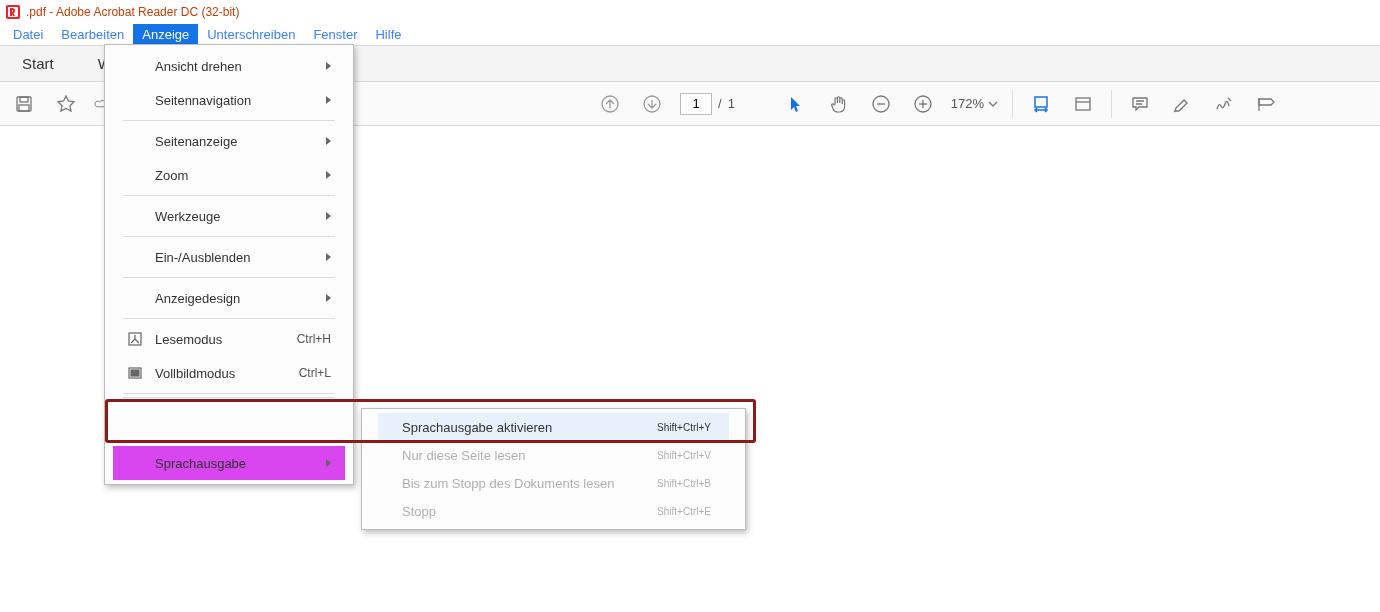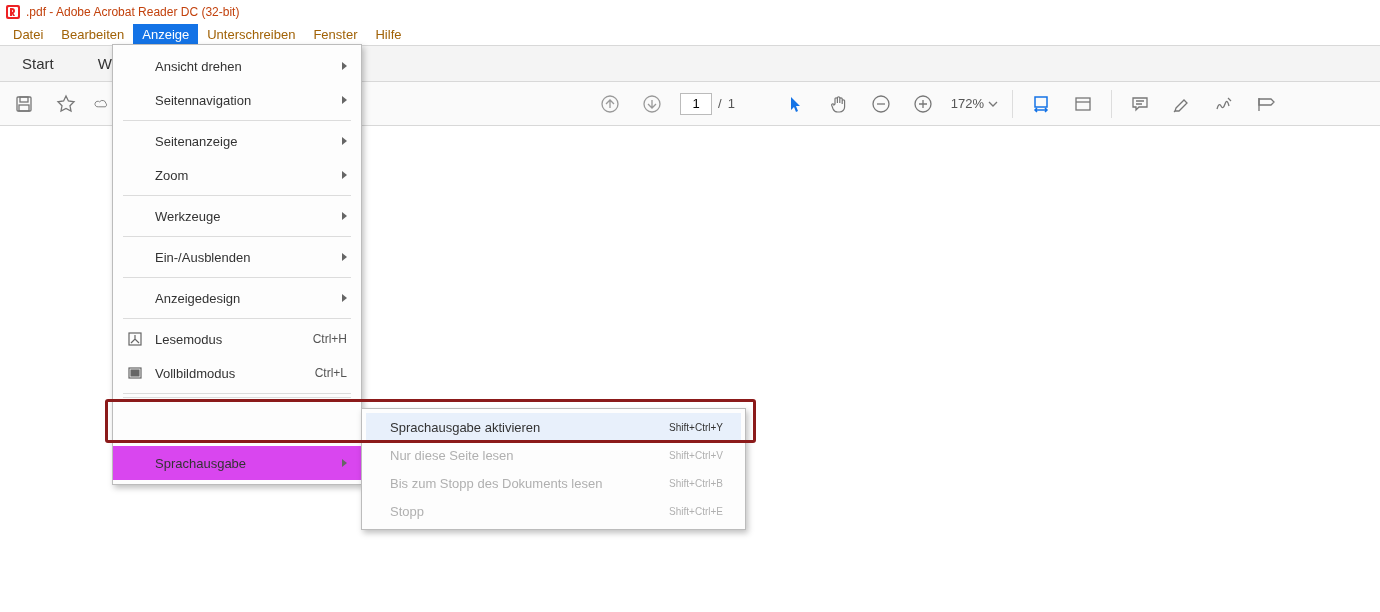--- a/index.html
+++ b/index.html
@@ -34,21 +34,21 @@
     align-items: stretch;
     padding: 0 4px;
     border-bottom: 1px solid #d8d8d8;
     background: #fff;
   }
   .menubar .menu-item {
     padding: 0 9px;
     display: flex;
     align-items: center;
     font-size: 13px;
-    color: #a16207;
+    color: #3b82f6;
     cursor: default;
   }
   .menubar .menu-item.active {
     background: #1473E6;
     color: #fff;
   }
   
   .tabstrip {
     height: 36px;
     background: #f4f4f4;
@@ -92,26 +92,26 @@
   }
   .toolbar .zoom-box {
     display: flex; align-items: center; gap: 4px;
     font-size: 13px; color: #555;
   }
   .toolbar .spacer { flex: 0 0 460px; }
   
   .dropdown {
     position: absolute;
     top: 44px;
-    left: 112px;
+    left: 104px;
     width: 250px;
     background: #fdfdfd;
     border: 1px solid #bcbcbc;
     box-shadow: 2px 3px 6px rgba(0,0,0,0.25);
-    padding: 4px 0;
+    padding: 4px 8px;
     z-index: 10;
   }
   .dropdown .dd-item {
     height: 34px;
     display: flex;
     align-items: center;
     padding: 0 14px 0 12px;
     font-size: 13px;
     color: #333;
     gap: 10px;
@@ -140,21 +140,21 @@
   }
   
   .submenu {
     position: absolute;
     top: 408px;
     left: 361px;
     width: 385px;
     background: #fdfdfd;
     border: 1px solid #bcbcbc;
     box-shadow: 2px 3px 6px rgba(0,0,0,0.25);
-    padding: 4px 4px;
+    padding: 4px 16px;
     z-index: 12;
   }
   .submenu .sm-item {
     height: 28px;
     display: flex;
     align-items: center;
     padding: 0 18px 0 24px;
     font-size: 13px;
     gap: 10px;
   }

